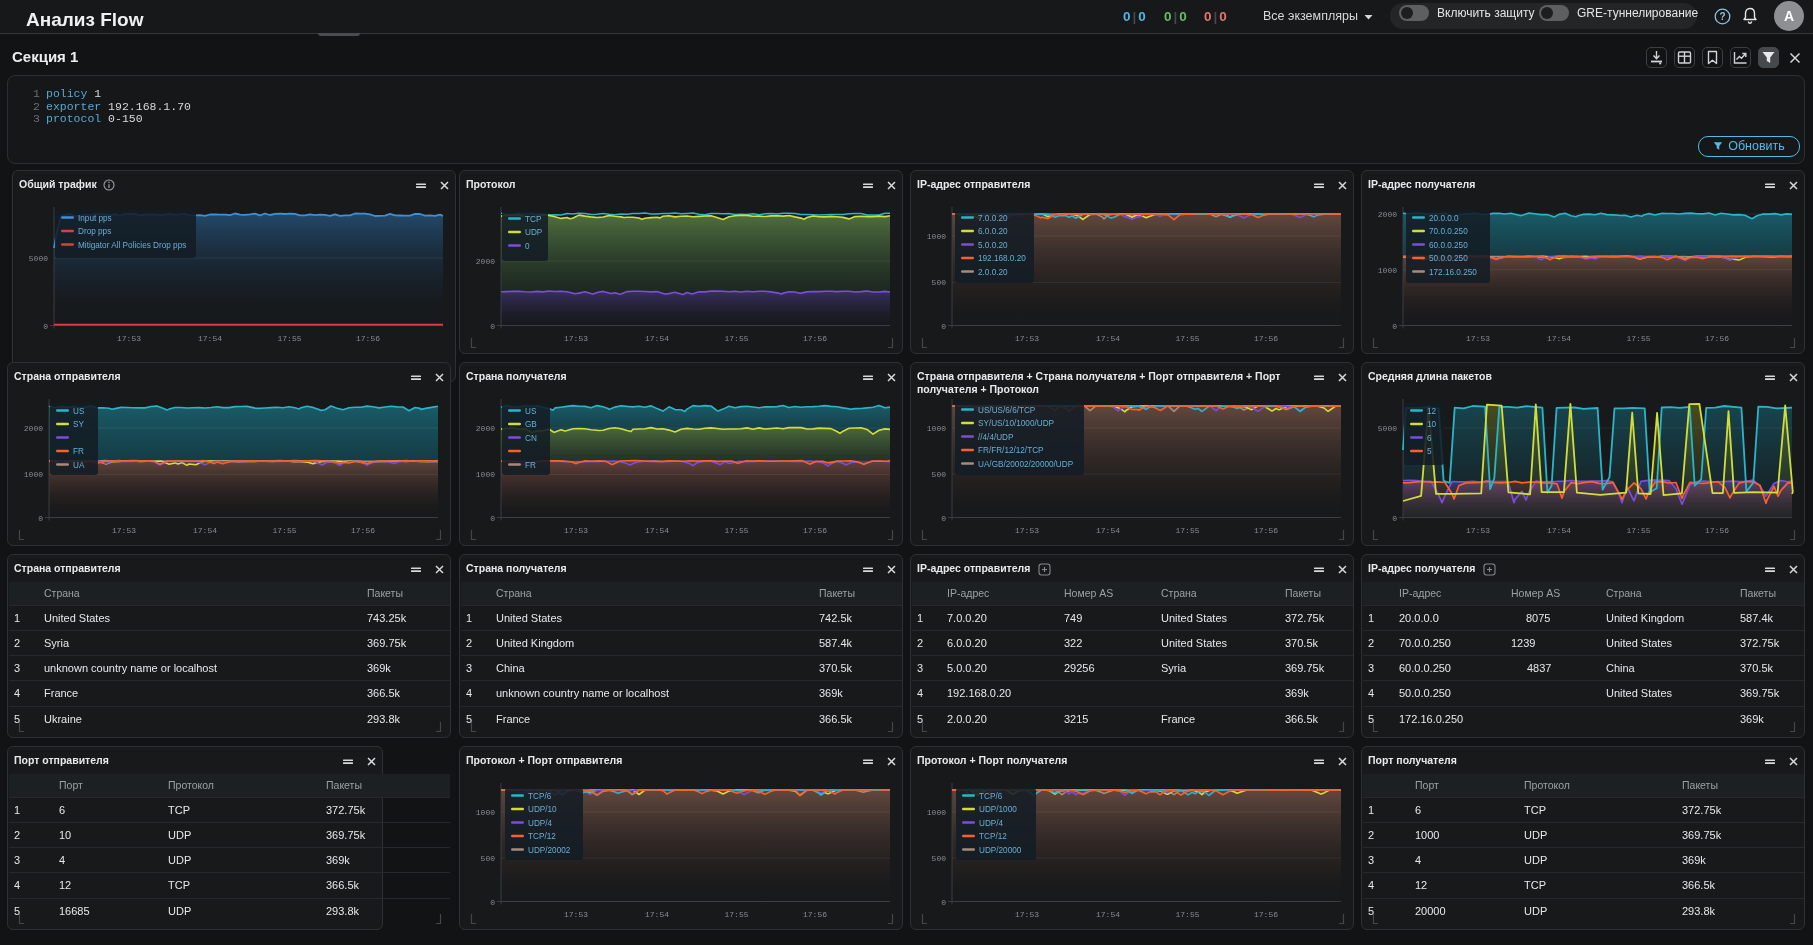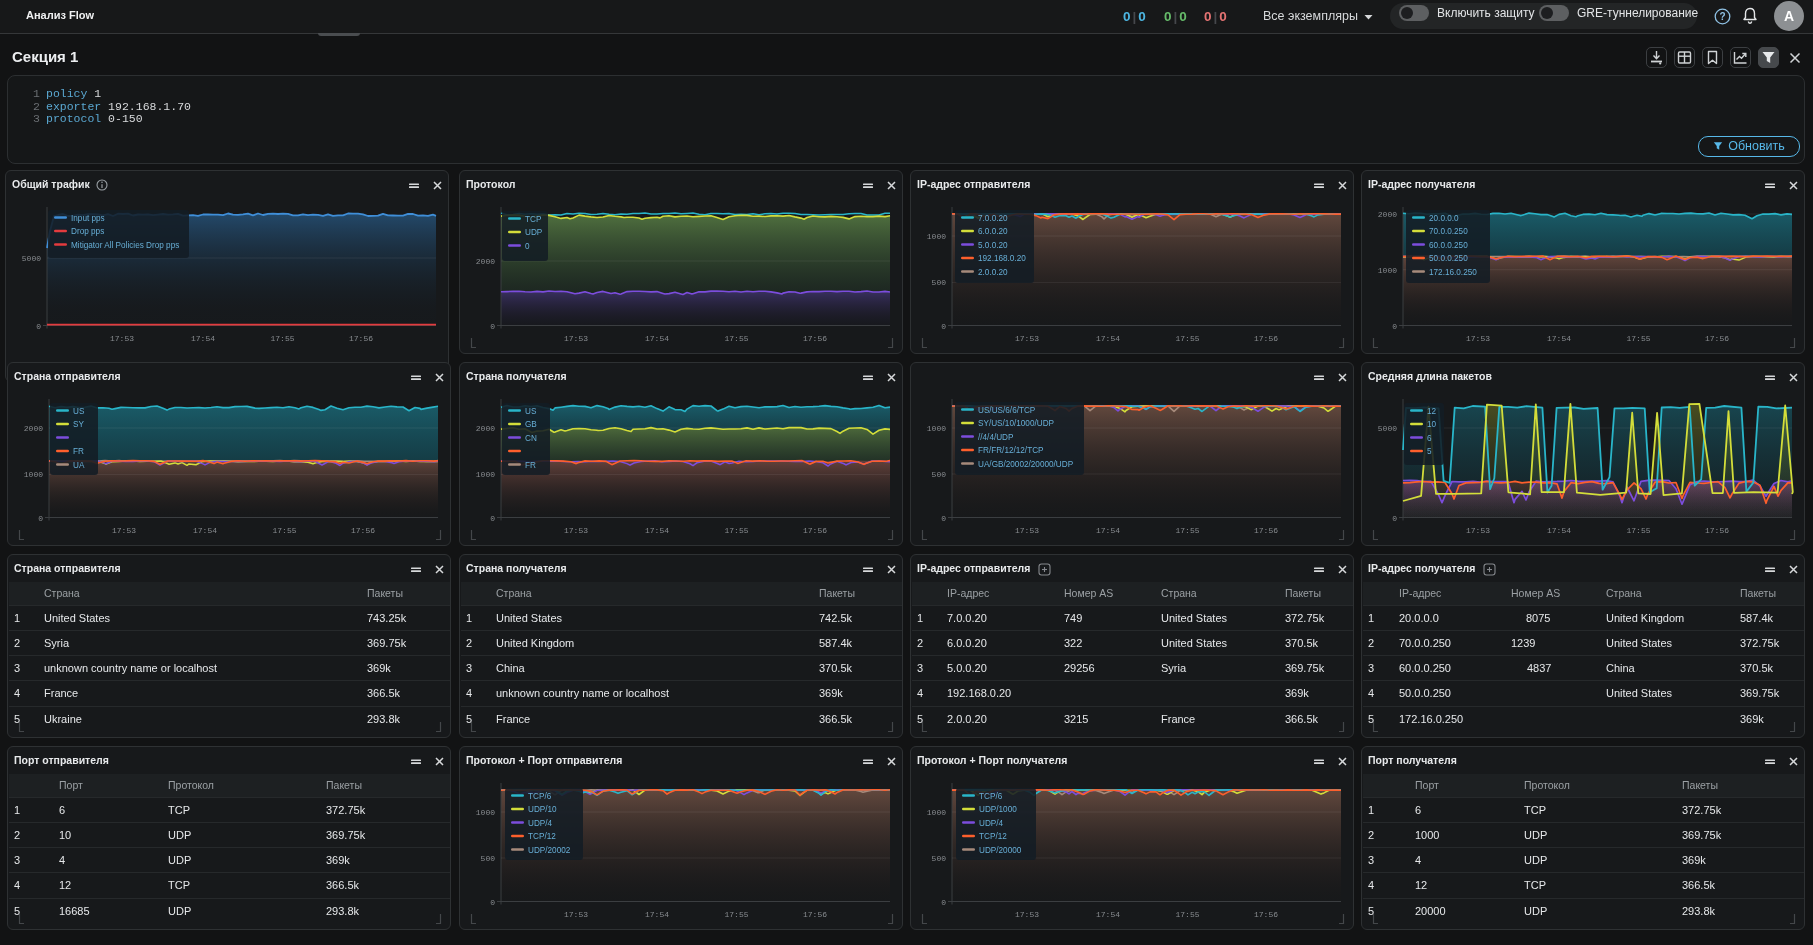--- a/index.html
+++ b/index.html
@@ -1,16 +1,16 @@
 <!DOCTYPE html>
 <html><head><meta charset="utf-8"><style>
 *{margin:0;padding:0;box-sizing:border-box}
 html,body{width:1813px;height:945px;background:#121314;font-family:"Liberation Sans",sans-serif;overflow:hidden;position:relative}
 .topbar{position:absolute;left:0;top:0;width:1813px;height:34px;background:#171819;border-bottom:1px solid #353739}
-.apptitle{position:absolute;left:26px;top:9px;font-size:11px;font-weight:bold;color:#f0f1f2}
+.apptitle{position:absolute;left:26px;top:9px;font-size:19px;font-weight:bold;color:#f0f1f2}
 .tabnotch{position:absolute;left:318px;top:33px;width:42px;height:3px;background:#4a4d50;border-radius:0 0 3px 3px}
 .counter{position:absolute;top:9px;font-size:13.5px;font-weight:bold}
 .ddown{position:absolute;left:1263px;top:9px;font-size:12.5px;color:#d6d8da}
 .pill{position:absolute;left:1390px;top:3px;width:307px;height:26px;background:#232526;border-radius:13px}
 .toggle{position:absolute;top:5px;width:30px;height:16px;background:#5d5f61;border-radius:8px}
 .toggle .knob{position:absolute;left:2px;top:2px;width:12px;height:12px;background:#1d1e20;border-radius:50%}
 .tlabel{position:absolute;top:6px;font-size:12px;color:#e2e4e6}
 .secrow{position:absolute;left:12px;top:48px;font-size:15px;font-weight:bold;color:#eceef0}
 .iconbtn{position:absolute;top:47px;width:21px;height:21px;border:1px solid #3c3f42;border-radius:5px}
 .codepanel{position:absolute;left:7px;top:75px;width:1798px;height:89px;background:#151718;border:1px solid #2c2f31;border-radius:8px}
@@ -87,21 +87,21 @@
     <div class="codeline lnum" style="top:11px;left:4px">1</div>
     <div class="codeline" style="top:11px;left:38px"><span class="kw">policy</span><span class="pln"> 1</span></div>
     <div class="codeline lnum" style="top:23.6px;left:4px">2</div>
     <div class="codeline" style="top:23.6px;left:38px"><span class="kw">exporter</span><span class="pln"> 192.168.1.70</span></div>
     <div class="codeline lnum" style="top:36.2px;left:4px">3</div>
     <div class="codeline" style="top:36.2px;left:38px"><span class="kw">protocol</span><span class="pln"> 0-150</span></div>
   </div>
 <div class="refresh"><svg width="10" height="10" viewBox="0 0 12 12" style="margin-right:5px;vertical-align:-1px">
       <path d="M1 1.5 H11 L7.5 6 V10.5 L4.5 8.7 V6 Z" fill="#57b8e8"></path>
     </svg>Обновить</div>
-<div class="panel" style="left:5px;top:170px;width:444px;height:212px">
+<div class="panel" style="left:12px;top:170px;width:444px;height:212px">
     <div class="ptitle" style="">Общий трафик</div>
     <svg class="pinfo" width="12" height="12" viewBox="0 0 12 12" style="left:90px">
       <circle cx="6" cy="6" r="5" fill="none" stroke="#9aa0a5" stroke-width="1.1"></circle>
       <line x1="6" y1="5.2" x2="6" y2="9" stroke="#9aa0a5" stroke-width="1.2"></line>
       <circle cx="6" cy="3.2" r="0.8" fill="#9aa0a5"></circle>
     </svg>
     <svg class="picons" width="46" height="18" viewBox="0 0 46 18">
       <rect x="11" y="7.4" width="10" height="1.7" rx="0.5" fill="#d6d8da"></rect>
       <rect x="11" y="10.3" width="10" height="1.7" rx="0.5" fill="#d6d8da"></rect>
       <path d="M36 6 L43 13 M43 6 L36 13" stroke="#d6d8da" stroke-width="1.5"></path>
@@ -391,20 +391,21 @@
       <rect x="48" y="59.8" width="13" height="2.4" rx="1.2" fill="#d3dd3a"></rect>
       <text x="65" y="64.2" font-family="Liberation Sans" font-size="8.2" fill="#67aed6">GB</text>
       <rect x="48" y="73.3" width="13" height="2.4" rx="1.2" fill="#7c4ddd"></rect>
       <text x="65" y="77.7" font-family="Liberation Sans" font-size="8.2" fill="#67aed6">CN</text>
       <rect x="48" y="86.8" width="13" height="2.4" rx="1.2" fill="#fd5f2c"></rect>
       <rect x="48" y="100.3" width="13" height="2.4" rx="1.2" fill="#a68a7b"></rect>
       <text x="65" y="104.7" font-family="Liberation Sans" font-size="8.2" fill="#67aed6">FR</text>
     </svg>
   </div>
 <div class="panel" style="left:910px;top:362px;width:444px;height:184px">
+    <div class="ptitle" style="">Страна отправителя + Страна получателя + Порт отправителя + Порт<br>получателя + Протокол</div>
     <svg class="picons" width="46" height="18" viewBox="0 0 46 18">
       <rect x="11" y="7.4" width="10" height="1.7" rx="0.5" fill="#d6d8da"></rect>
       <rect x="11" y="10.3" width="10" height="1.7" rx="0.5" fill="#d6d8da"></rect>
       <path d="M36 6 L43 13 M43 6 L36 13" stroke="#d6d8da" stroke-width="1.5"></path>
     </svg>
     <svg class="pcorner" width="444" height="16" viewBox="0 0 444 16">
       <path d="M16 11.5 H11.5 V2" fill="none" stroke="#44474a" stroke-width="1.2"></path>
       <path d="M428 11.5 H432.5 V2" fill="none" stroke="#44474a" stroke-width="1.2"></path>
     </svg>
     <svg width="444" height="184" viewBox="0 0 444 184" style="position:absolute;left:0;top:0">
@@ -694,21 +695,21 @@
       <span style="left:377px">369.75k</span>
     </div>
     <div class="trow" style="top:150.7px">
       <span class="tidx">5</span>
       <span style="left:36px">172.16.0.250</span>
       <span style="left:148px"></span>
       <span style="left:243px"></span>
       <span style="left:377px">369k</span>
     </div>
   </div>
-<div class="panel" style="left:7px;top:746px;width:444px;height:184px">
+<div class="panel" style="left:7px;top:746px;width:376px;height:184px">
     <div class="ptitle" style="">Порт отправителя</div>
     <svg class="picons" width="46" height="18" viewBox="0 0 46 18">
       <rect x="11" y="7.4" width="10" height="1.7" rx="0.5" fill="#d6d8da"></rect>
       <rect x="11" y="10.3" width="10" height="1.7" rx="0.5" fill="#d6d8da"></rect>
       <path d="M36 6 L43 13 M43 6 L36 13" stroke="#d6d8da" stroke-width="1.5"></path>
     </svg>
     <svg class="pcorner" width="444" height="16" viewBox="0 0 444 16">
       <path d="M16 11.5 H11.5 V2" fill="none" stroke="#44474a" stroke-width="1.2"></path>
       <path d="M428 11.5 H432.5 V2" fill="none" stroke="#44474a" stroke-width="1.2"></path>
     </svg>

